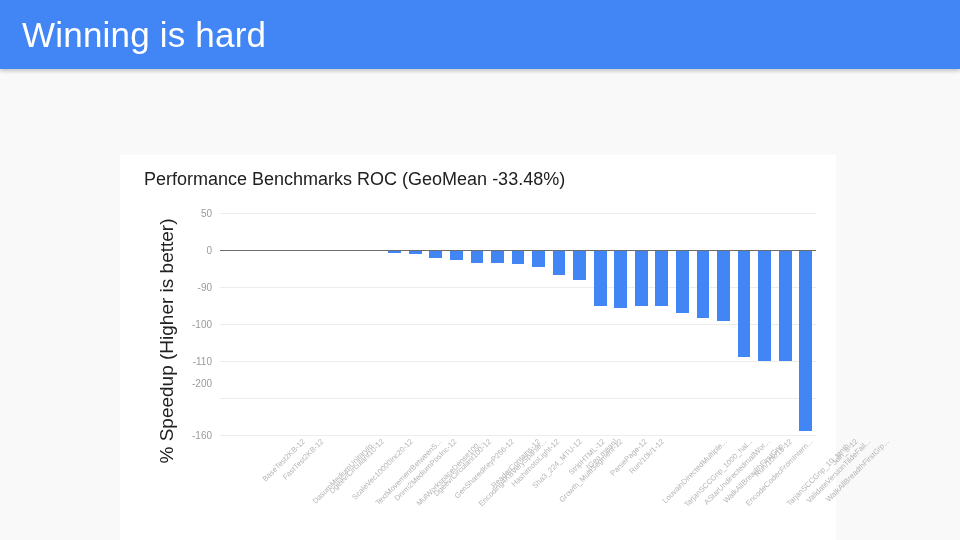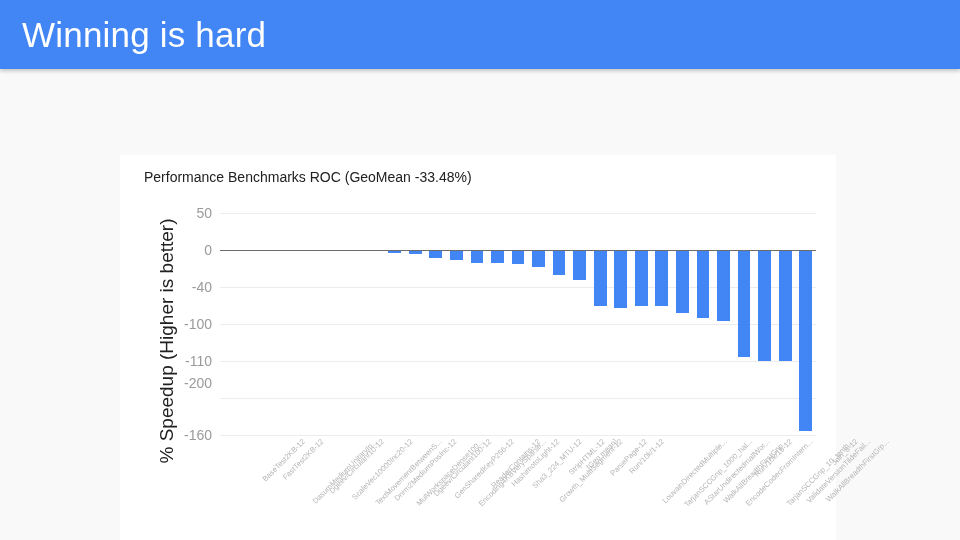--- a/index.html
+++ b/index.html
@@ -58,21 +58,21 @@
     top: 86px;
     width: 716px;
     height: 436px;
     background: #ffffff;
     z-index: 2;
   }
   .chart-title {
     position: absolute;
     left: 24px;
     top: 14px;
-    font-size: 14px;
+    font-size: 18px;
     color: #212121;
     font-weight: 400;
     white-space: nowrap;
     font-family: "Liberation Sans", sans-serif;
   }
   
   .ylabel {
     position: absolute;
     left: -103px;
     top: 175px;
@@ -110,21 +110,21 @@
   .gridline.zero {
     background: #6b6b6b;
     height: 1px;
     z-index: 4;
   }
   .ytick {
     position: absolute;
     right: 604px;
     width: 120px;
     text-align: right;
-    font-size: 14px;
+    font-size: 10px;
     color: #9a9a9a;
     transform: translateY(-50%);
     font-family: "Liberation Sans", sans-serif;
   }
   .bars {
     position: absolute;
     left: 0;
     top: 0;
     width: 596px;
     height: 222px;
@@ -172,21 +172,21 @@
       <div class="ylabel">% Speedup (Higher is better)</div>
 
       <div class="plot-wrap">
         <div class="plot-area">
           <div id="gridlines">
               <div class="gridline" style="top: 0px;"></div>
               <div class="ytick" style="top: 0px;">50</div>
               <div class="gridline zero" style="top: 37px;"></div>
               <div class="ytick" style="top: 37px;">0</div>
               <div class="gridline" style="top: 74px;"></div>
-              <div class="ytick" style="top: 74px;">-40</div>
+              <div class="ytick" style="top: 74px;">-90</div>
               <div class="gridline" style="top: 111px;"></div>
               <div class="ytick" style="top: 111px;">-100</div>
               <div class="gridline" style="top: 148px;"></div>
               <div class="ytick" style="top: 148px;">-110</div>
               <div class="gridline" style="top: 185px;"></div>
               <div class="ytick" style="top: 170px;">-200</div>
               <div class="gridline" style="top: 222px;"></div>
               <div class="ytick" style="top: 222px;">-160</div>
             </div>
           <div class="bars" id="bars">

